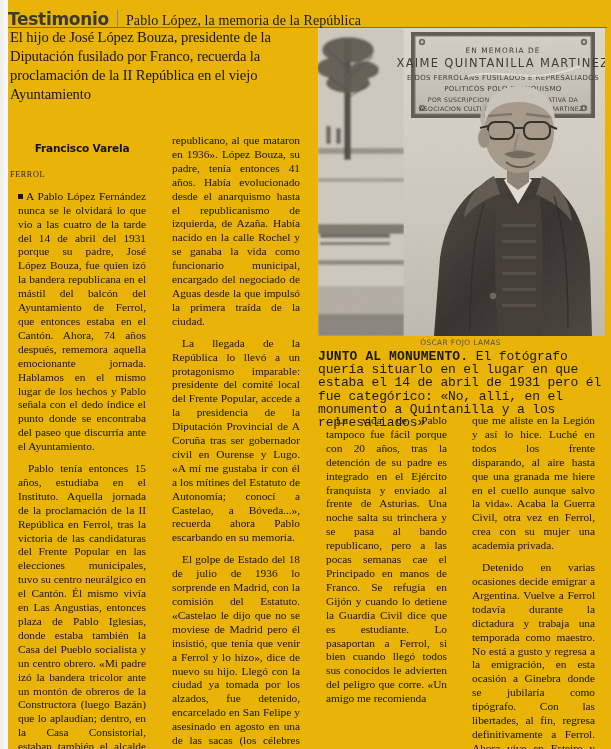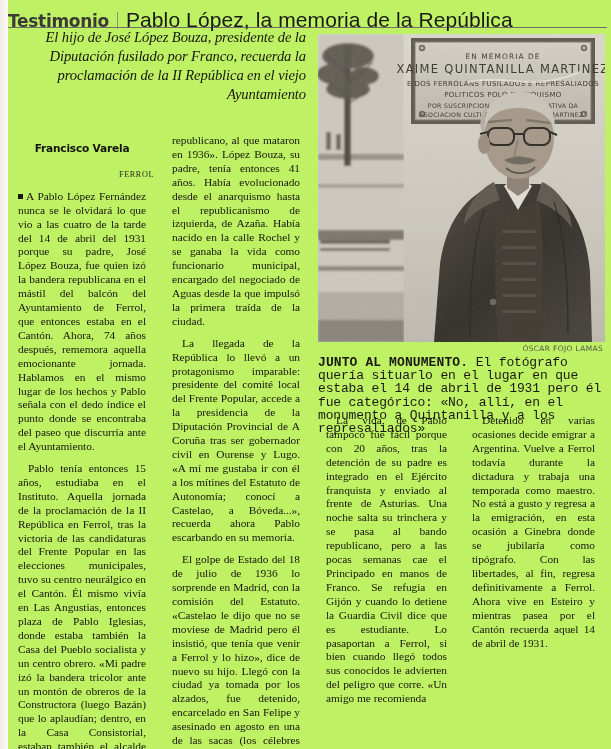--- a/index.html
+++ b/index.html
@@ -12,21 +12,21 @@
     height: 749px;
     overflow: hidden;
     font-family: "Liberation Serif", serif;
     color: #141210;
     position: relative;
   }
   .page {
     position: relative;
     width: 611px;
     height: 749px;
-    background: #bef264;
+    background: #eab308;
     padding: 0;
     box-sizing: border-box;
   }
 
   
   .kicker-row {
     display: flex;
     align-items: baseline;
     padding: 8px 0 4px 8px;
     height: 26px;
@@ -42,22 +42,22 @@
   .kicker-sep {
     display: inline-block;
     width: 1px;
     height: 17px;
     background: #8c8a85;
     margin: 0 8px;
     position: relative;
     top: 2px;
   }
   .kicker-text {
-    font-family: Liberation Sans, sans-serif;
-    font-size: 21px;
+    font-family: Liberation Serif, serif;
+    font-size: 14px;
     color: #1b1916;
     letter-spacing: 0.1px;
   }
   .rule-top {
     height: 1px;
     background: #6f6d68;
     margin: 1px 4px 0 4px;
   }
 
   
@@ -79,49 +79,47 @@
     padding: 0 6px;
     box-sizing: border-box;
   }
 
   .standfirst {
     position: absolute;
     left: 10px;
     top: 0px;
     width: 296px;
     font-family: "Liberation Serif", serif;
-    font-style: italic;
     font-size: 14.6px;
     line-height: 19px;
     color: #18160f;
     letter-spacing: -0.1px;
-    text-align: right;
   }
 
   
   .photo-block {
     position: absolute;
     left: 318px;
-    top: 6px;
+    top: 0px;
     width: 287px;
   }
   .photo {
     position: relative;
     width: 287px;
     height: 308px;
     overflow: hidden;
     background: #cfcbc2;
   }
   .photo svg { display: block; }
   .credit {
     font-family: "DejaVu Sans", sans-serif;
     font-size: 7.4px;
     letter-spacing: 0.4px;
     color: #55524d;
-    text-align: right;
+    text-align: center;
     padding: 2px 2px 0 0;
     line-height: 10px;
   }
   .caption {
     font-family: Liberation Mono, monospace;
     font-size: 13px;
     line-height: 13.2px;
     color: #1b1916;
     padding: 2px 0 0 0;
     letter-spacing: -0.15px;
@@ -150,21 +148,21 @@
     font-size: 10.6px;
     text-align: center;
     color: #15130f;
     letter-spacing: -0.2px;
     margin-bottom: 12px;
   }
   .dateline {
     font-family: "Liberation Serif", serif;
     font-size: 8.2px;
     letter-spacing: 0.6px;
-    text-align: right;
+    text-align: left;
     color: #2a2722;
     margin-bottom: 2px;
   }
   .sqr {
     display: inline-block;
     width: 5px;
     height: 5px;
     background: #17150f;
     margin-right: 3px;
     position: relative;
@@ -365,17 +363,18 @@
       <p>La llegada de la República lo llevó a un protagonismo imparable: presidente del comité local del Frente Popular, accede a la presidencia de la Diputación Provincial de A Coruña tras ser gobernador civil en Ourense y Lugo. «A mí me gustaba ir con él a los mítines del Estatuto de Autonomía; conocí a Castelao, a Bóveda...», recuerda ahora Pablo escarbando en su memoria.</p>
       <p>El golpe de Estado del 18 de julio de 1936 lo sorprende en Madrid, con la comisión del Estatuto. «Castelao le dijo que no se moviese de Madrid pero él insistió, que tenía que venir a Ferrol y lo hizo», dice de nuevo su hijo. Llegó con la ciudad ya tomada por los alzados, fue detenido, encarcelado en San Felipe y asesinado en agosto en una de las sacas (los célebres paseos) con Jaime Quintanilla, otro incansable luchador por el estatuto.</p>
 
     </div>
 
     <div class="col" id="col3">
       <p>La vida de Pablo tampoco fue fácil porque con 20 años, tras la detención de su padre es integrado en el Ejército franquista y enviado al frente de Asturias. Una noche salta su trinchera y se pasa al bando republicano, pero a las pocas semanas cae el Principado en manos de Franco. Se refugia en Gijón y cuando lo detiene la Guardia Civil dice que es estudiante. Lo pasaportan a Ferrol, si bien cuando llegó todos sus conocidos le advierten del peligro que corre. «Un amigo me recomienda</p>
     </div>
 
     <div class="col" id="col4">
+      <p class="first">que me aliste en la Legión y así lo hice. Luché en todos los frente disparando, al aire hasta que una granada me hiere en el cuello aunque salvo la vida». Acaba la Guerra Civil, otra vez en Ferrol, crea con su mujer una academia privada.</p>
       <p>Detenido en varias ocasiones decide emigrar a Argentina. Vuelve a Ferrol todavía durante la dictadura y trabaja una temporada como maestro. No está a gusto y regresa a la emigración, en esta ocasión a Ginebra donde se jubilaría como tipógrafo. Con las libertades, al fin, regresa definitivamente a Ferrol. Ahora vive en Esteiro y mientras pasea por el Cantón recuerda aquel 14 de abril de 1931.</p>
     </div>
 
   </div>
 </div>
 
 </body></html>

